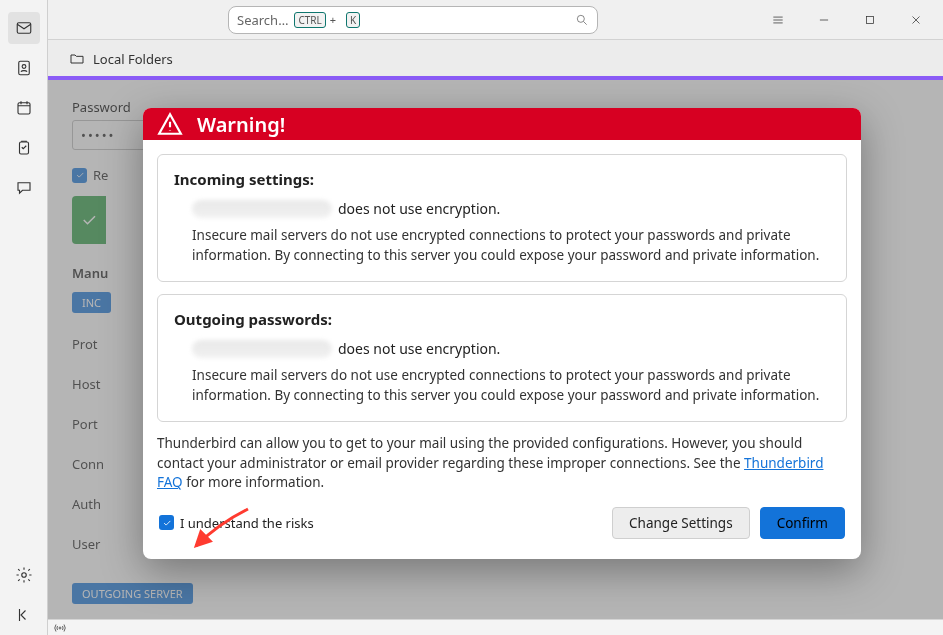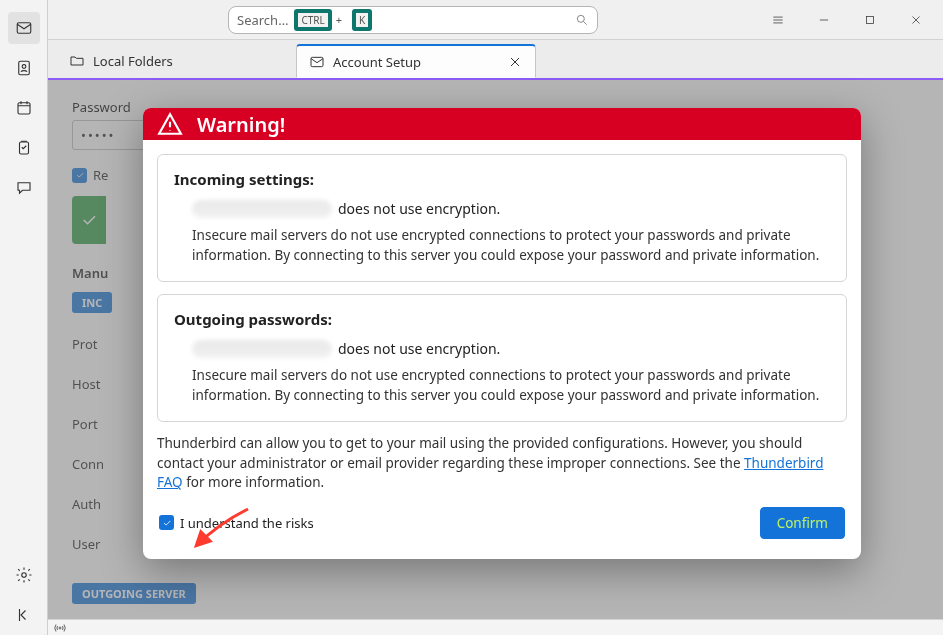--- a/index.html
+++ b/index.html
@@ -23,21 +23,21 @@
   .titlebar .left-spacer { width:48px; }
   .searchbox {
     flex:0 0 370px;
     margin-left:180px;
     height:28px; background:#fff;
     border:1px solid #b5b5b5; border-radius:8px;
     display:flex; align-items:center; padding:0 8px;
     color:#666;
   }
   .searchbox .ph { flex:0 0 auto; }
-  .searchbox .kbd { font-size:10px; margin-left:6px; border:4px solid #0f766e; border-radius:3px; padding:0 3px; background:#f2f2f2; color:#555; }
+  .searchbox .kbd { font-size:10px; margin-left:6px; border:1px solid #0f766e; border-radius:3px; padding:0 3px; background:#f2f2f2; color:#555; }
   .searchbox .plus { margin:0 4px; color:#555; font-size:11px;}
   .searchbox .spacer { flex:1; }
   .searchbox svg { width:14px; height:14px; stroke:#333; }
   .winctrl { margin-left:auto; display:flex; }
   .winbtn { width:46px; height:40px; display:flex; align-items:center; justify-content:center; color:#333; }
   .winbtn svg { width:14px; height:14px; stroke:#333; stroke-width:1.3; fill:none; }
   
   .rail {
     position:absolute; left:0; top:0; bottom:0; width:48px;
     background:#f3f3f3; border-right:1px solid #cfcfcf;
@@ -45,21 +45,21 @@
     padding-top:8px;
     z-index:5;
   }
   .rail .ritem { width:32px; height:32px; margin:4px 0; display:flex; align-items:center; justify-content:center; border-radius:4px; }
   .rail .ritem.active { background:#e2e2e2; }
   .rail .rspace { flex:1; }
   .rail svg { width:18px; height:18px; stroke:#333; stroke-width:1.5; fill:none; }
   
   .tabstrip {
     position:absolute; left:48px; right:0; top:40px; height:40px;
-    background:#ececec; border-bottom:2px solid #8b5cf6;
+    background:#ececec; border-bottom:4px solid #8b5cf6;
     display:flex; align-items:flex-end; padding-left:8px;
   }
   .tab {
     height:34px; display:flex; align-items:center; gap:8px;
     padding:0 12px; border:1px solid transparent;
     border-radius:4px 4px 0 0; color:#333; font-size:13px;
     min-width:240px;
   }
   .tab svg { width:16px; height:16px; stroke:#333; stroke-width:1.5; fill:none; }
   .tab.active { background:#fdfdfd; border:1px solid #c7c7c7; border-bottom-color:#fdfdfd; border-top:2px solid #1373d9; }
@@ -84,21 +84,21 @@
   .chk { display:flex; align-items:center; gap:6px; font-size:13px; }
   .chkbox { width:15px;height:15px;border-radius:3px;background:#1373d9;display:flex;align-items:center;justify-content:center; }
   .chkbox svg{width:10px;height:10px;stroke:#fff;stroke-width:2;fill:none;}
   .greenbox {
     margin-top:12px;
     width:34px;height:48px;background:#2e9e44;border-radius:4px 0 0 4px;
     display:flex;align-items:center;justify-content:center;
   }
   .greenbox svg{width:18px;height:18px;stroke:#fff;stroke-width:2;fill:none;}
   .manu { font-weight:600; margin-top:20px; }
-  .pill { display:inline-block; margin-top:10px; background:#1373d9; color:#fff; font-size:11px; font-weight:700; padding:3px 10px; border-radius:3px; }
+  .pill { display:inline-block; margin-top:10px; background:#1373d9; color:#fff; font-size:11px; font-weight:400; padding:3px 10px; border-radius:3px; }
   .fieldlabel { margin-top:22px; font-size:13px; color:#222; }
   .pillout { margin-top:30px; }
   
   .statusbar {
     position:absolute; left:48px; right:0; bottom:0; height:16px;
     background:#f4f4f4; display:flex; align-items:center; padding-left:6px;
     border-top:1px solid #d5d5d5;
   }
   .statusbar svg{width:12px;height:12px;stroke:#333;stroke-width:1.5;fill:none;}
   
@@ -130,21 +130,21 @@
   .panel p { margin:6px 0 0 18px; color:#333; font-size:13.5px; line-height:1.45; }
   .infotext { font-size:13.5px; color:#333; line-height:1.45; margin:4px 0 14px; }
   .infotext a { color:#1373d9; text-decoration:underline; }
   .dlg-foot { display:flex; align-items:center; padding:0 2px 4px; }
   .dlg-foot .spacer { flex:1; }
   .btn {
     height:32px; padding:0 16px; border-radius:4px; font-size:13.5px;
     display:inline-flex; align-items:center; justify-content:center;
     border:1px solid #cfcfcf; background:#ededed; color:#222; margin-left:10px;
   }
-  .btn.primary { background:#1373d9; color:#bef264; border-color:#1373d9; }
+  .btn.primary { background:#1373d9; color:#000000; border-color:#1373d9; }
   
   .arrow {
     position:absolute; left:188px; top:504px; z-index:30;
     pointer-events:none;
   }
 </style>
 </head>
 <body>
 
 <div class="rail">
@@ -229,32 +229,20 @@
   </div>
 </div>
 
 <div class="tabstrip">
   <div class="tab">
     <svg viewBox="0 0 24 24">
         <path d="M3 6h6l2 2h10v10H3z"></path>
       </svg>
     <span class="tlabel">Local Folders</span>
   </div>
-  <div class="tab active">
-    <svg viewBox="0 0 24 24">
-        <rect x="3" y="5" width="18" height="14" rx="2"></rect>
-        <path d="M3 7l9 6 9-6"></path>
-      </svg>
-    <span class="tlabel">Account Setup</span>
-    <span class="tabclose">
-      <svg viewBox="0 0 24 24">
-          <path d="M6 6l12 12M18 6L6 18"></path>
-        </svg>
-    </span>
-  </div>
 </div>
 
 <div class="content">
   <div class="formrow">
     <span class="formlabel">Password</span>
     <div class="pwfield">
       <span>•••••</span>
     </div>
   </div>
   <div class="chk">
@@ -320,20 +308,21 @@
     <div class="dlg-foot">
       <div class="chk">
         <span class="chkbox">
             <svg viewBox="0 0 24 24">
               <path d="M5 12l5 5L20 7"></path>
             </svg>
           </span>
         <span>I understand the risks</span>
       </div>
       <span class="spacer"></span>
+      <span class="btn">Change Settings</span>
       <span class="btn primary">Confirm</span>
     </div>
   </div>
 </div>
 
 <svg class="arrow" width="70" height="50" viewBox="0 0 70 50">
   <defs>
       <marker id="ah" markerWidth="6" markerHeight="6" refX="5" refY="3" orient="auto">
         <path d="M0 0L6 3L0 6z" fill="#ff3b30"></path>
       </marker>

